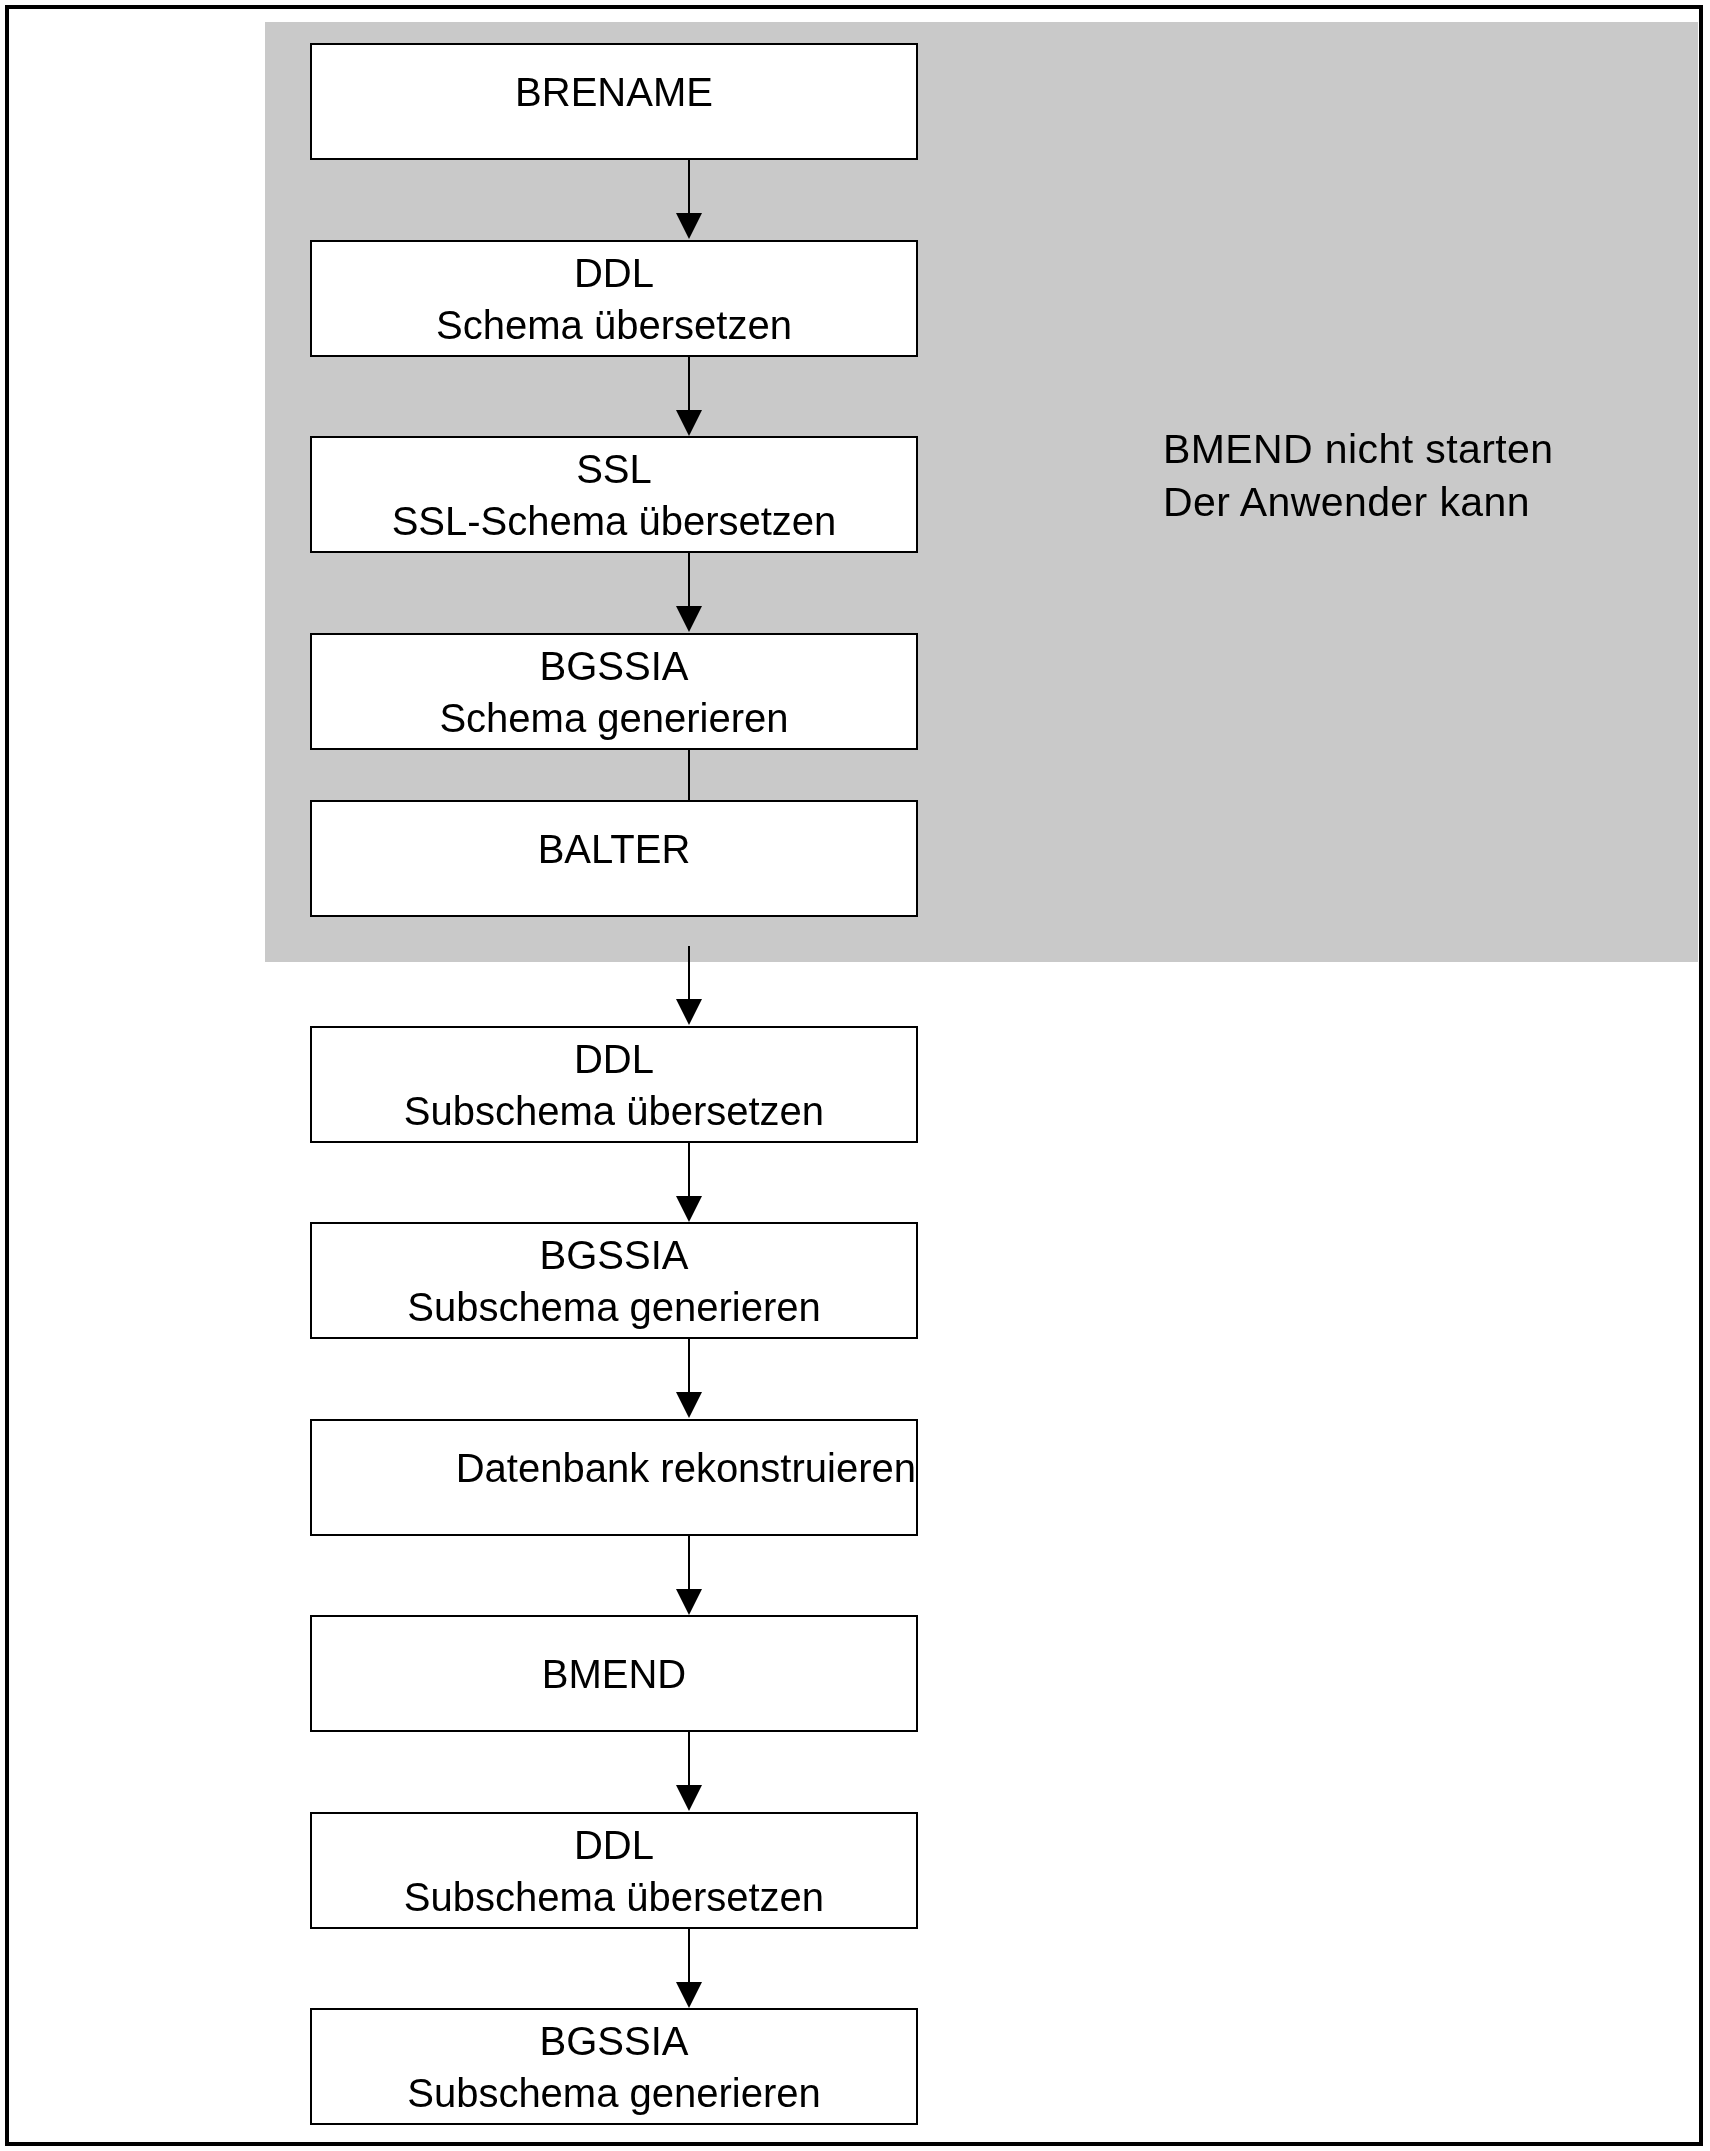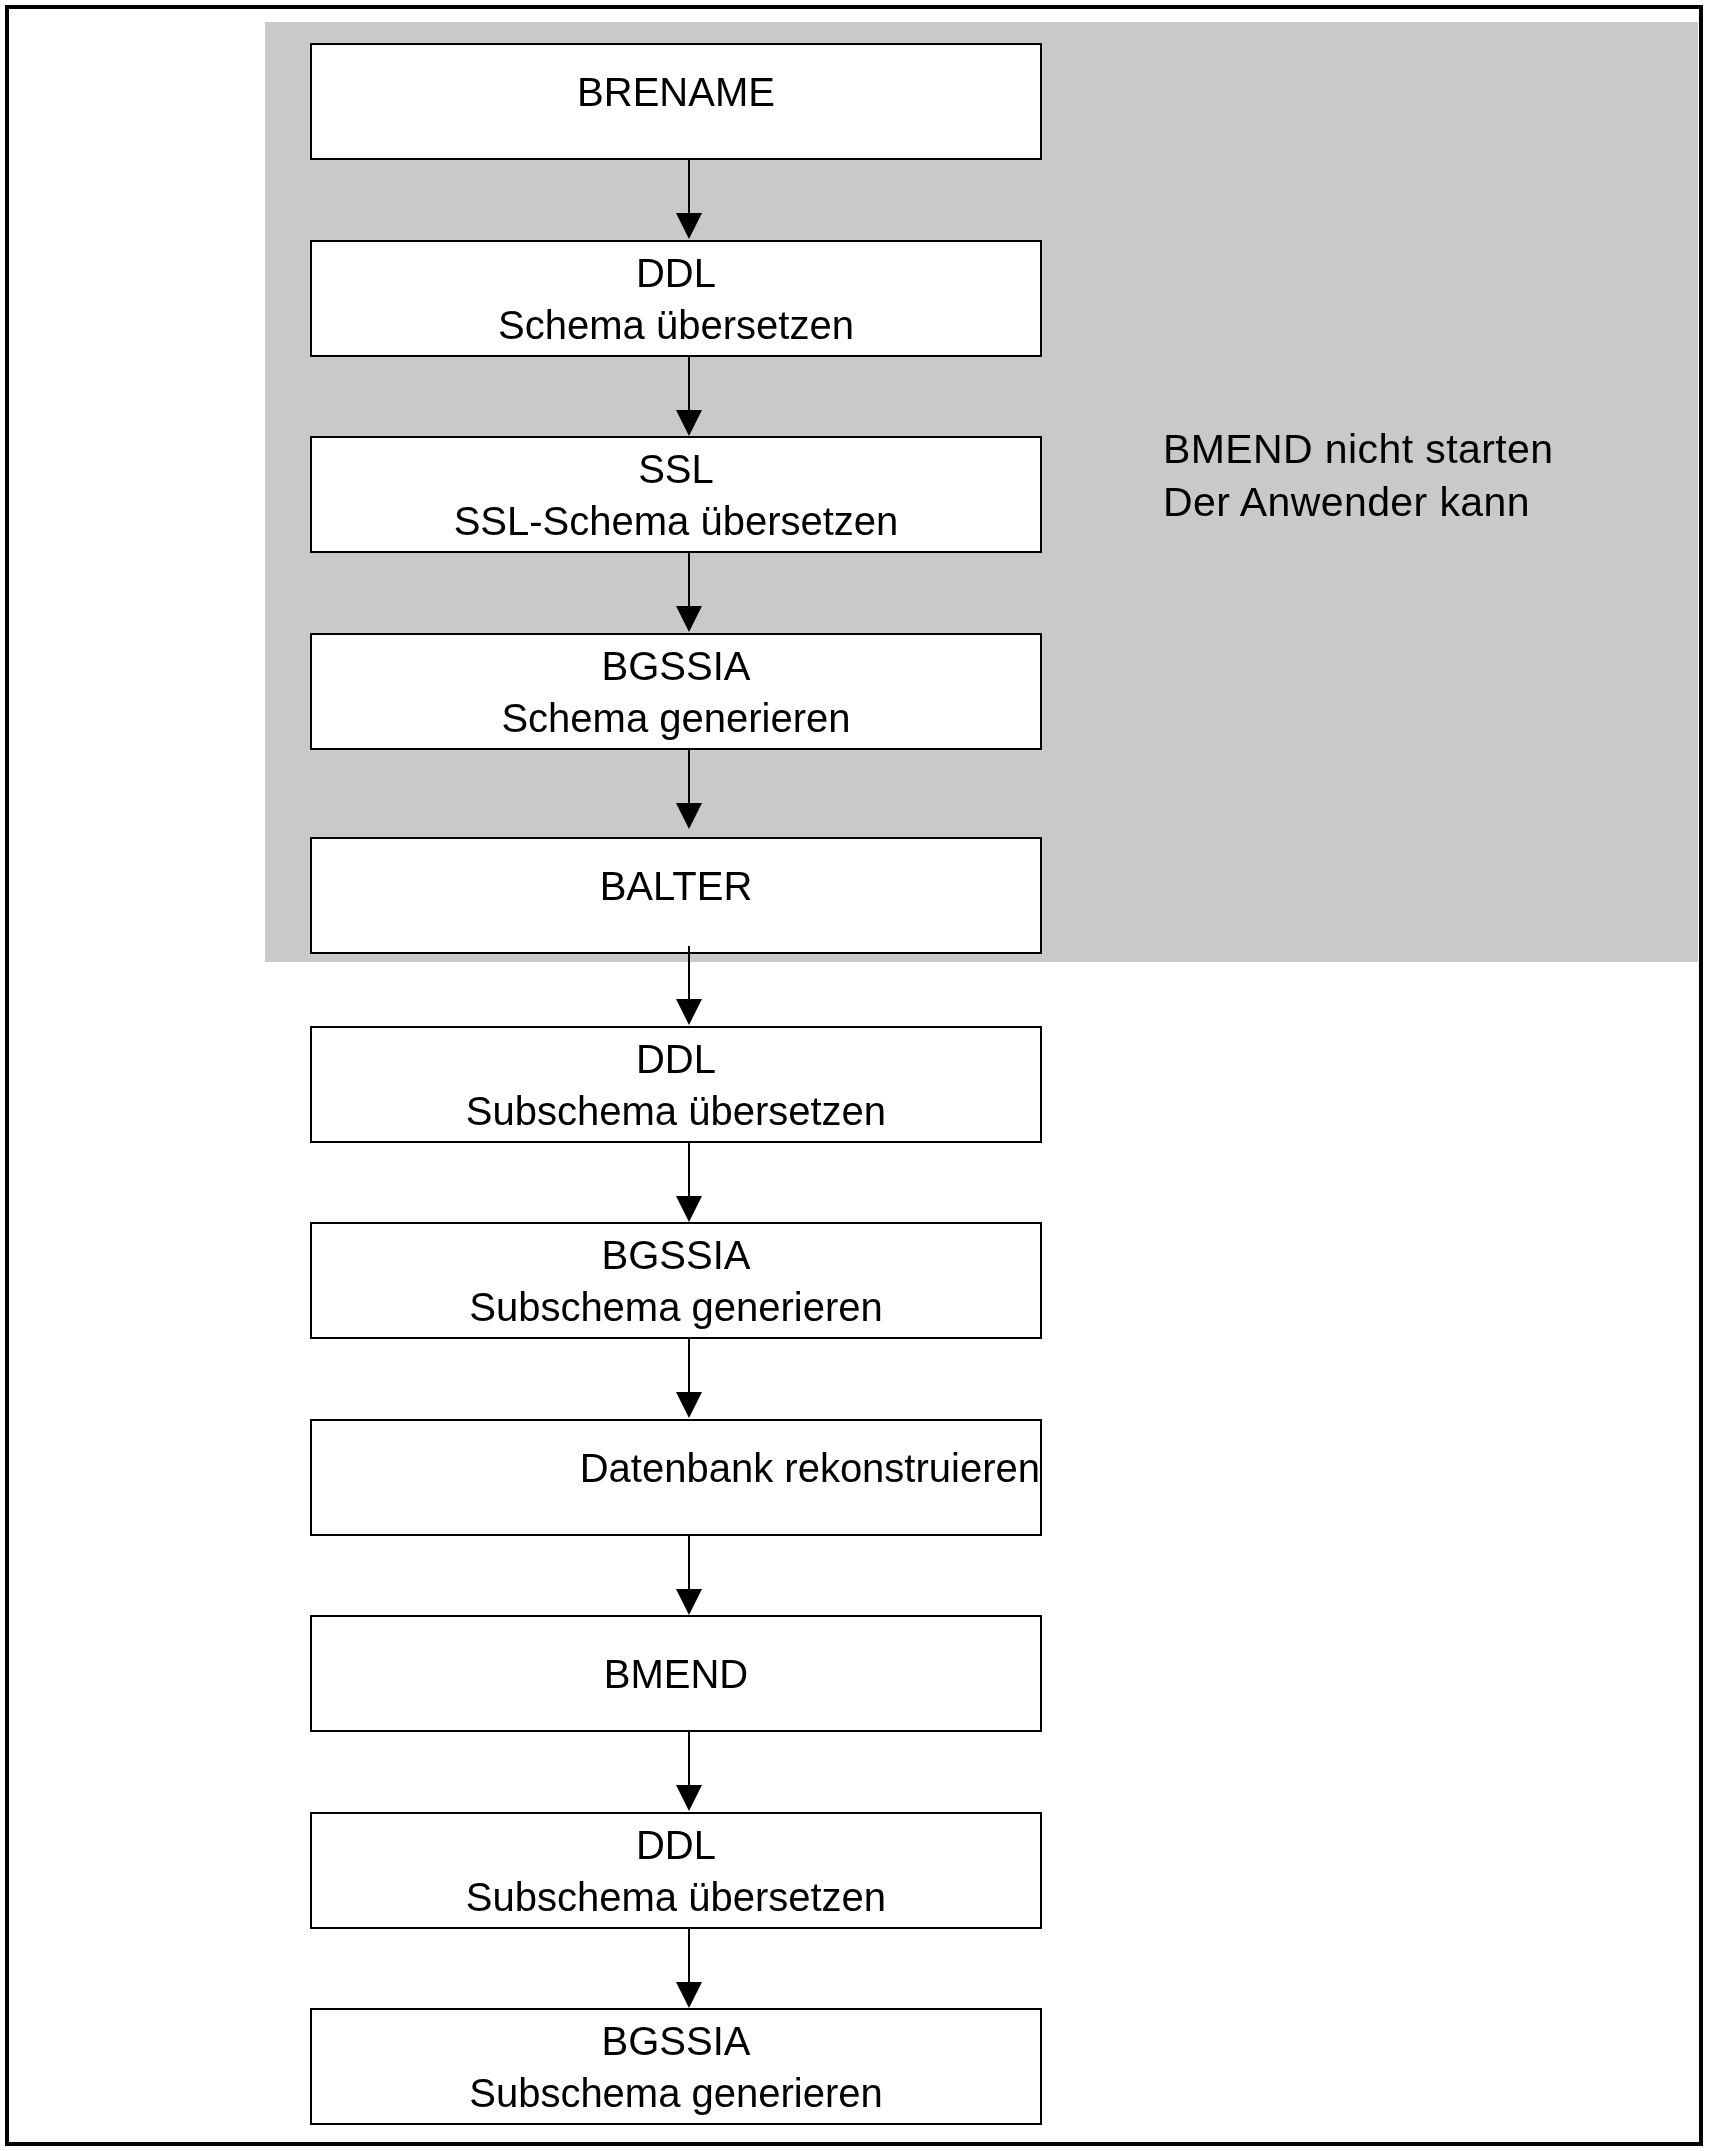--- a/index.html
+++ b/index.html
@@ -27,21 +27,21 @@
     position: absolute;
     left: 1163px; top: 423px;
     font-size: 41px;
     line-height: 53px;
     white-space: nowrap;
     letter-spacing: 0.4px;
   }
   .box {
     position: absolute;
     left: 310px;
-    width: 732px; height: 117px;
+    width: 608px; height: 117px;
     box-sizing: border-box;
     background: #ffffff;
     border: 2.6px solid #000000;
     display: flex;
     flex-direction: column;
     justify-content: center;
     align-items: center;
     text-align: center;
     font-size: 40px;
     line-height: 52px;
@@ -101,21 +101,21 @@
       <div class="head"></div>
     </div>
     <div class="box" style="top: 633px;">
       <div>BGSSIA</div>
       <div>Schema generieren</div>
     </div>
     <div class="arrow" style="top: 750px; height: 79px;">
       <div class="stem"></div>
       <div class="head"></div>
     </div>
-    <div class="box single" style="top: 837px;">
+    <div class="box single" style="top: 800px;">
       <div>BALTER</div>
     </div>
     <div class="arrow" style="top: 946px; height: 79px;">
       <div class="stem"></div>
       <div class="head"></div>
     </div>
     <div class="box" style="top: 1026px;">
       <div>DDL</div>
       <div>Subschema übersetzen</div>
     </div>

